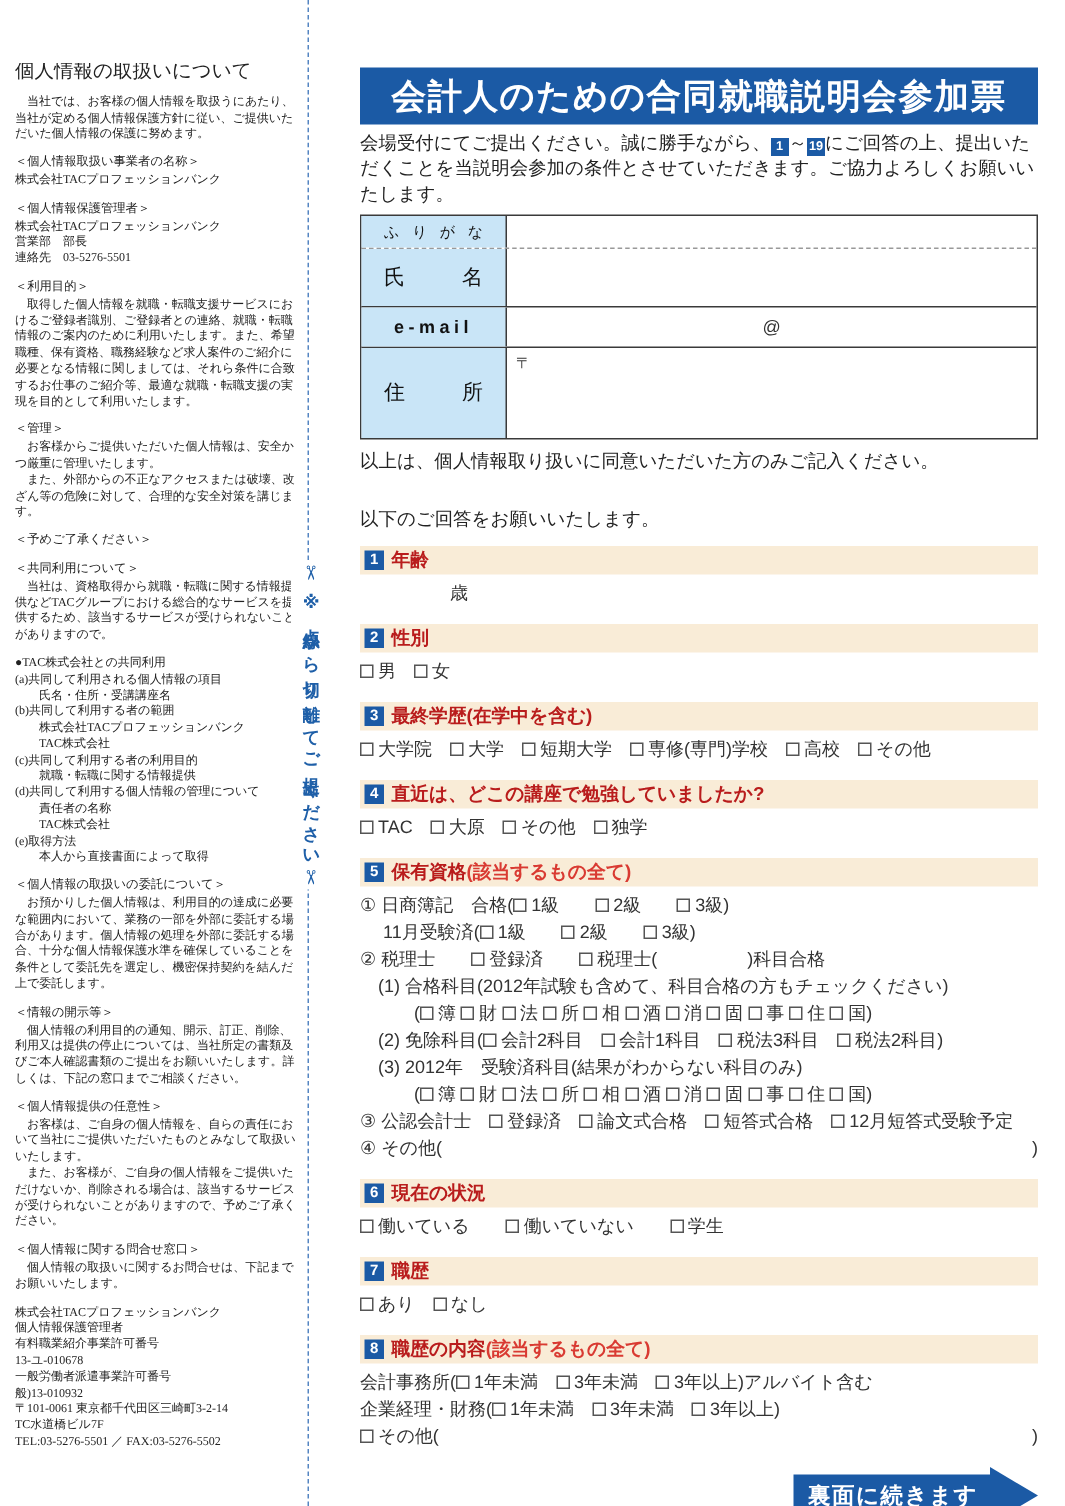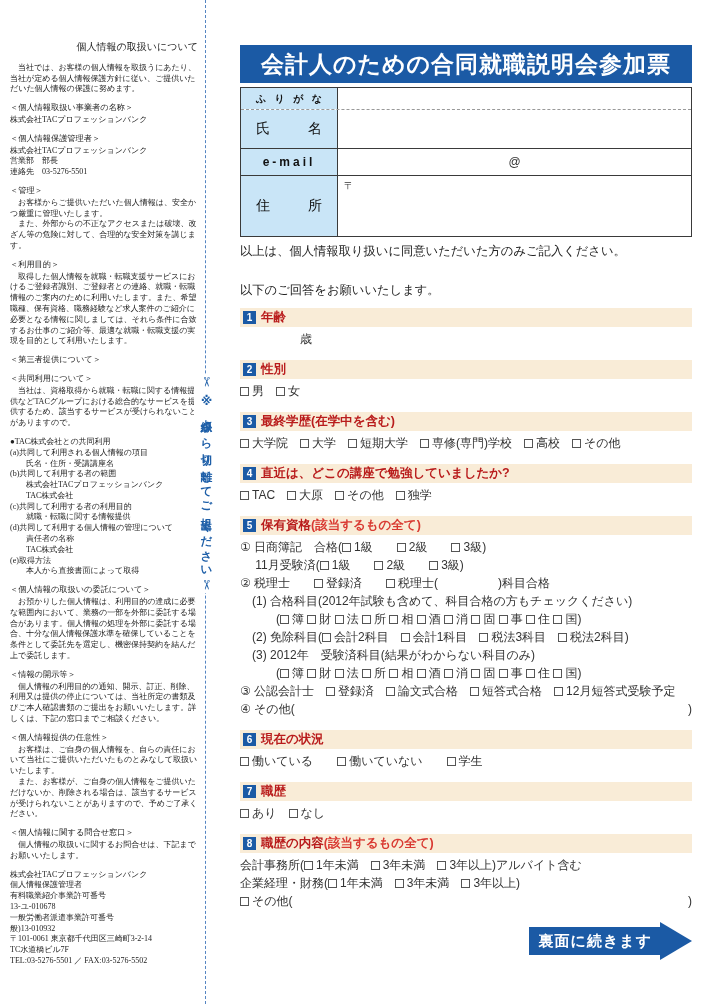--- a/index.html
+++ b/index.html
@@ -2,21 +2,21 @@
 <html><head>
 <meta charset="utf-8">
 <style>
   * { margin:0; padding:0; box-sizing:border-box; }
   body { background:#e8e8e8; font-family:"Liberation Sans","DejaVu Sans",sans-serif; }
   .page { position:relative; width:710px; height:1004px; background:#ffffff; margin:0 auto; overflow:hidden; }
 
   
   .sidebar { position:absolute; left:10px; top:42px; width:188px; height:950px; overflow:hidden;
              font-family:"Liberation Serif","DejaVu Serif",serif; font-size:8px; line-height:10.8px; color:#222; }
-  .sb-title { text-align:right; font-size:10px; margin-bottom:10px; }
+  .sb-title { text-align:left; font-size:13px; margin-bottom:10px; }
   .sb-block { margin-bottom:8px; }
   .sb-h { font-weight:normal; font-size:8.2px; margin-bottom:1px; }
   .sb-line { }
 
   
   .cutline { position:absolute; left:205px; top:0; height:1004px; border-left:1px dashed #5585c2; }
   .cutbox { position:absolute; left:194px; top:374px; width:24px; background:#fff; z-index:2;
             display:flex; flex-direction:column; align-items:center; color:#1e5fa8; }
   .scissors { font-size:13px; transform:rotate(90deg); line-height:16px; }
   .cut-text { writing-mode:vertical-rl; font-size:11.5px; font-weight:bold; letter-spacing:2px; margin:4px 0; color:#1e5fa8; }
@@ -29,21 +29,21 @@
 
   .intro { font-size:12.3px; line-height:17px; color:#222; margin-bottom:5px; }
   .num-badge { display:inline-flex; align-items:center; justify-content:center; background:#1b5aa5; color:#fff;
                width:12px; height:12px; font-size:8.5px; font-weight:bold; vertical-align:-1px; }
 
   
   .info-table { border:1px solid #3a3a3a; margin-bottom:6px; }
   .it-row { display:flex; }
   .it-label { width:97px; background:#c9e5f7; border-right:1px solid #3a3a3a; display:flex; align-items:center; padding:0 15px; }
   .it-label span { width:100%; text-align:justify; text-align-last:justify; font-size:14px; color:#111; }
-  .row-furigana { height:22px; border-bottom:1px dashed #999;font-weight:bold; }
+  .row-furigana { height:22px; border-bottom:1px dashed #999; }
   .row-furigana .it-label span { font-size:10px; }
   .row-name { height:39px; border-bottom:1px solid #3a3a3a; }
   .row-email { height:27px; border-bottom:1px solid #3a3a3a; }
   .row-email .it-label span { text-align:center; text-align-last:center; font-weight:bold; letter-spacing:3px; font-size:12px; font-family:"Liberation Sans",sans-serif; }
   .row-addr { height:60px; }
   .it-value { flex:1; position:relative; font-size:12px; color:#333; }
   .val-center { display:flex; align-items:center; justify-content:center; height:100%; }
   .val-topleft { position:absolute; left:6px; top:3px; font-size:10px; }
 
   .note1 { font-size:12.3px; color:#222; margin-bottom:22px; }
@@ -84,30 +84,30 @@
           <div class="sb-h">＜個人情報取扱い事業者の名称＞</div>
           <div class="sb-line">株式会社TACプロフェッションバンク</div>
         </div>
         <div class="sb-block">
           <div class="sb-h">＜個人情報保護管理者＞</div>
           <div class="sb-line">株式会社TACプロフェッションバンク</div>
           <div class="sb-line">営業部　部長</div>
           <div class="sb-line">連絡先　03-5276-5501</div>
         </div>
         <div class="sb-block">
+          <div class="sb-h">＜利用目的＞</div>
+          <div class="sb-line">　取得した個人情報を就職・転職支援サービスにおけるご登録者識別、ご登録者との連絡、就職・転職情報のご案内のために利用いたします。また、希望職種、保有資格、職務経験など求人案件のご紹介に必要となる情報に関しましては、それら条件に合致するお仕事のご紹介等、最適な就職・転職支援の実現を目的として利用いたします。</div>
+        </div>
+        <div class="sb-block">
           <div class="sb-h">＜管理＞</div>
           <div class="sb-line">　お客様からご提供いただいた個人情報は、安全かつ厳重に管理いたします。</div>
           <div class="sb-line">　また、外部からの不正なアクセスまたは破壊、改ざん等の危険に対して、合理的な安全対策を講じます。</div>
         </div>
         <div class="sb-block">
-          <div class="sb-h">＜利用目的＞</div>
-          <div class="sb-line">　取得した個人情報を就職・転職支援サービスにおけるご登録者識別、ご登録者との連絡、就職・転職情報のご案内のために利用いたします。また、希望職種、保有資格、職務経験など求人案件のご紹介に必要となる情報に関しましては、それら条件に合致するお仕事のご紹介等、最適な就職・転職支援の実現を目的として利用いたします。</div>
-        </div>
-        <div class="sb-block">
-          <div class="sb-h">＜第三者提供について＞</div>
+          <div class="sb-h">＜予めご了承ください＞</div>
         </div>
         <div class="sb-block">
           <div class="sb-h">＜共同利用について＞</div>
           <div class="sb-line">　当社は、資格取得から就職・転職に関する情報提供などTACグループにおける総合的なサービスを提供するため、該当するサービスが受けられないことがありますので。</div>
         </div>
         <div class="sb-block">
           <div class="sb-line">●TAC株式会社との共同利用</div>
           <div class="sb-line">(a)共同して利用される個人情報の項目</div>
           <div class="sb-line">　　氏名・住所・受講講座名</div>
           <div class="sb-line">(b)共同して利用する者の範囲</div>
@@ -158,20 +158,23 @@
     <span class="cut-text">※点線から切り離してご提出ください</span>
     <span class="scissors">✂</span>
   </div>
 
   <div class="main">
 
     <div class="title-bar">
       <span>会計人のための合同就職説明会参加票</span>
     </div>
 
+    <div class="intro">
+      <span>会場受付にてご提出ください。誠に勝手ながら、</span><span class="num-badge">1</span><span>～</span><span class="num-badge">19</span><span>にご回答の上、提出いただくことを当説明会参加の条件とさせていただきます。ご協力よろしくお願いいたします。</span>
+    </div>
 
     <div class="info-table">
       <div class="it-row row-furigana">
         <div class="it-label">
             <span>ふりがな</span>
           </div>
         <div class="it-value"></div>
       </div>
       <div class="it-row row-name">
         <div class="it-label">

